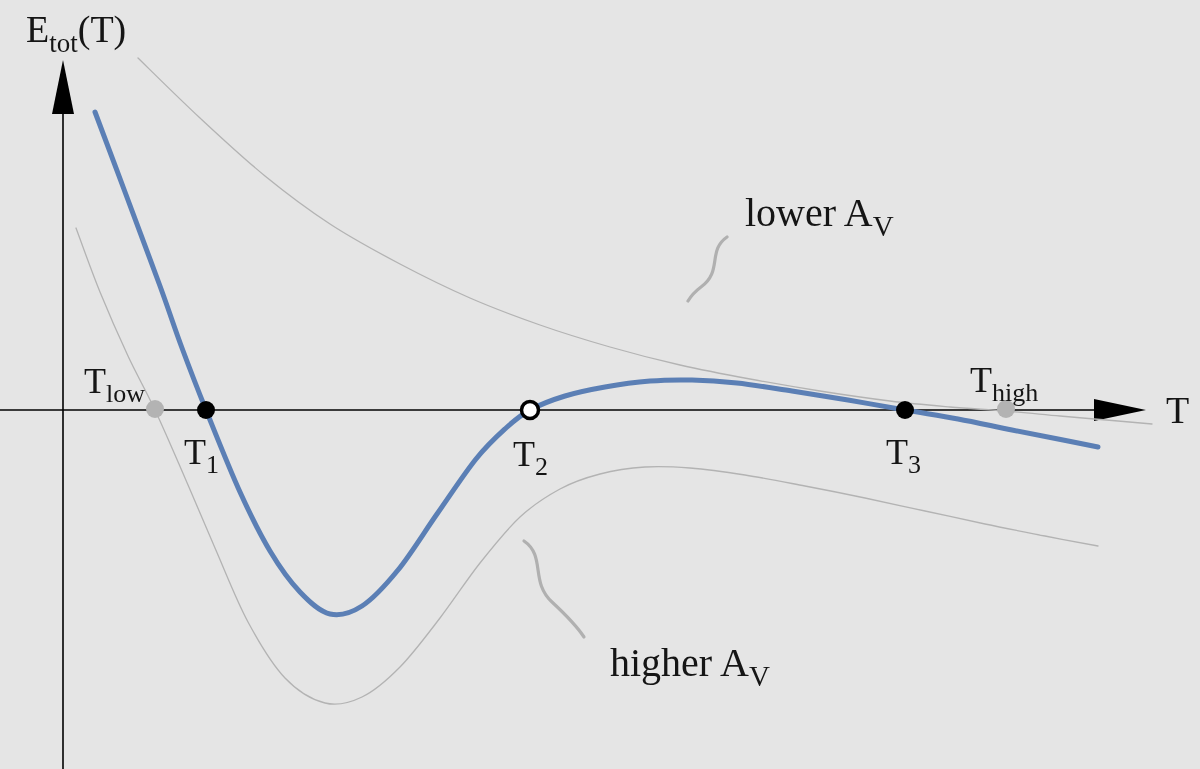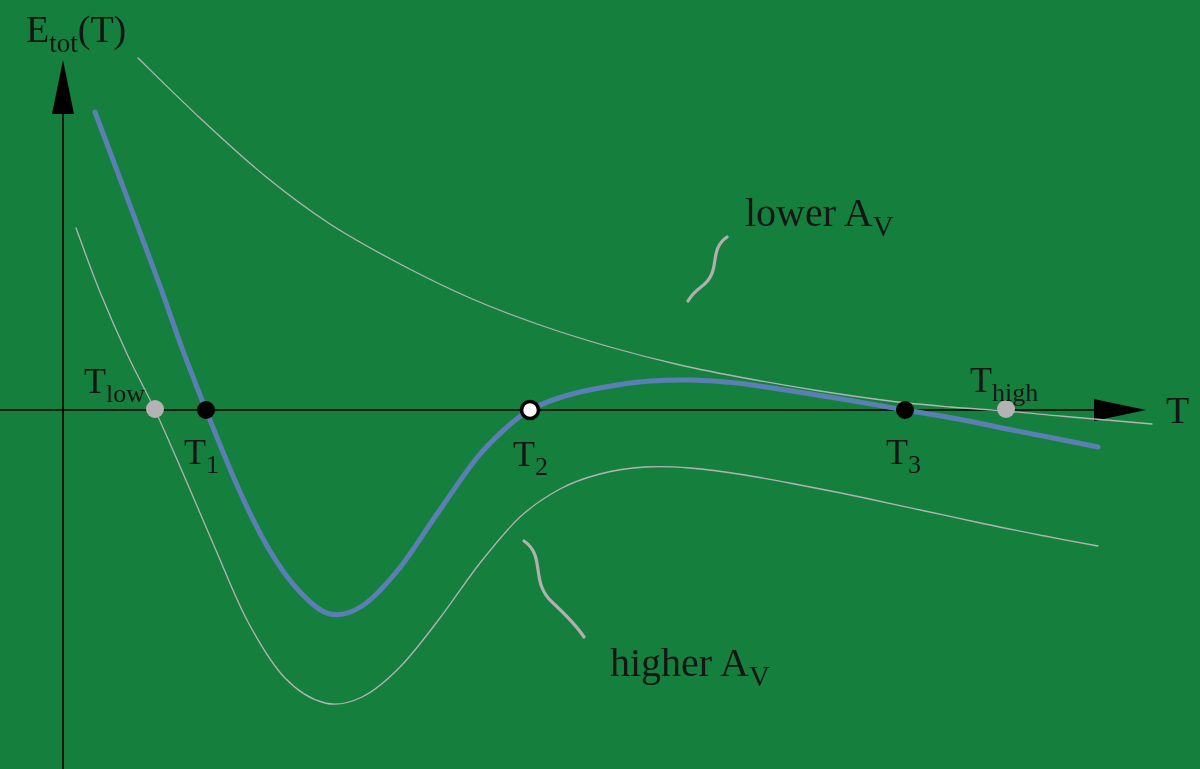--- a/index.html
+++ b/index.html
@@ -1,17 +1,17 @@
 <!DOCTYPE html>
 <html><head>
 <meta charset="utf-8">
 <style>
   html,body{margin:0;padding:0;background:#ffffff;}
   body{width:1200px;height:769px;overflow:hidden;}
-  .figure{position:relative;width:1200px;height:769px;background:#15803d;}
+  .figure{position:relative;width:1200px;height:769px;background:#e5e5e5;}
   svg{display:block;}
   svg text{font-family:"Liberation Serif", serif; fill:#151515;}
 </style>
 </head>
 <body>
 
 <div class="figure">
   <svg width="1200" height="769" viewBox="0 0 1200 769" role="img" aria-label="Total energy versus temperature diagram">
       <line x1="0" y1="410" x2="1100" y2="410" stroke="#000000" stroke-width="1.6"></line>
       <polygon points="1146,410 1094,399 1094,421" fill="#000000"></polygon>

